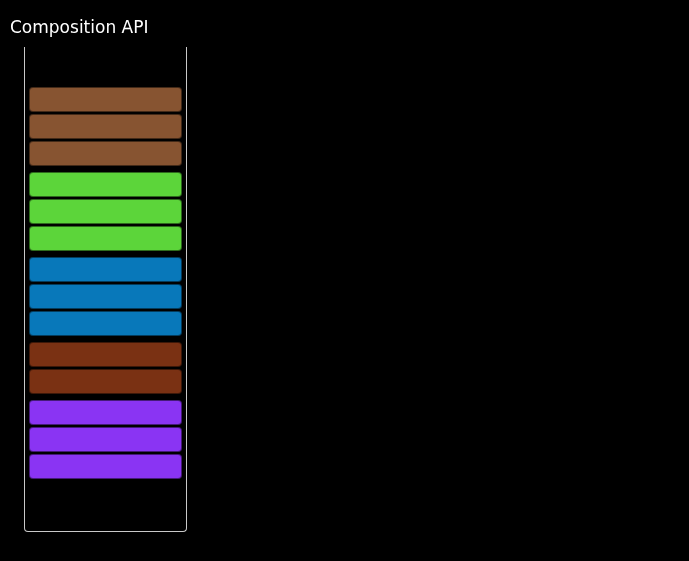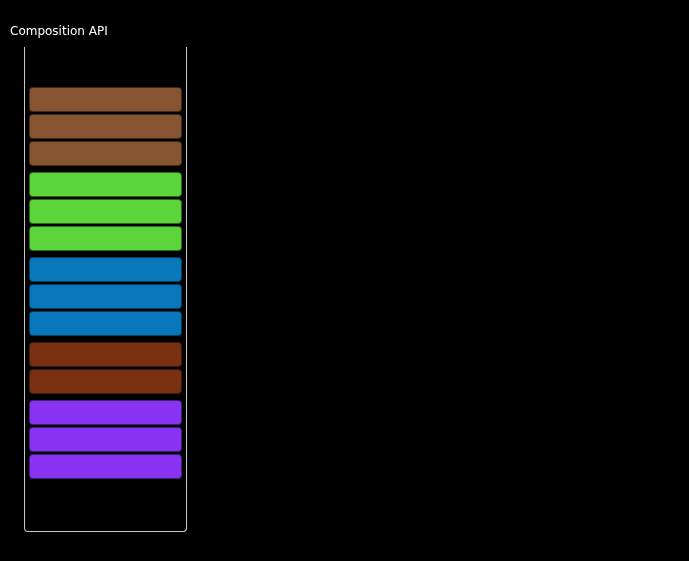--- a/index.html
+++ b/index.html
@@ -10,22 +10,22 @@
     width: 689px;
     height: 561px;
     background: var(--page-bg, #000000);
     position: relative;
     overflow: hidden;
     font-family: "DejaVu Sans", "Liberation Sans", sans-serif;
   }
   .page-title {
     position: absolute;
     left: 10px;
-    top: 24px;
-    font-size: 12px;
+    top: 17px;
+    font-size: 17px;
     line-height: 1.2;
     color: var(--title-color, #ffffff);
     white-space: nowrap;
   }
   .panel {
     position: absolute;
     left: 24px;
     top: 47px;
     width: 161px;
     height: 444px;

